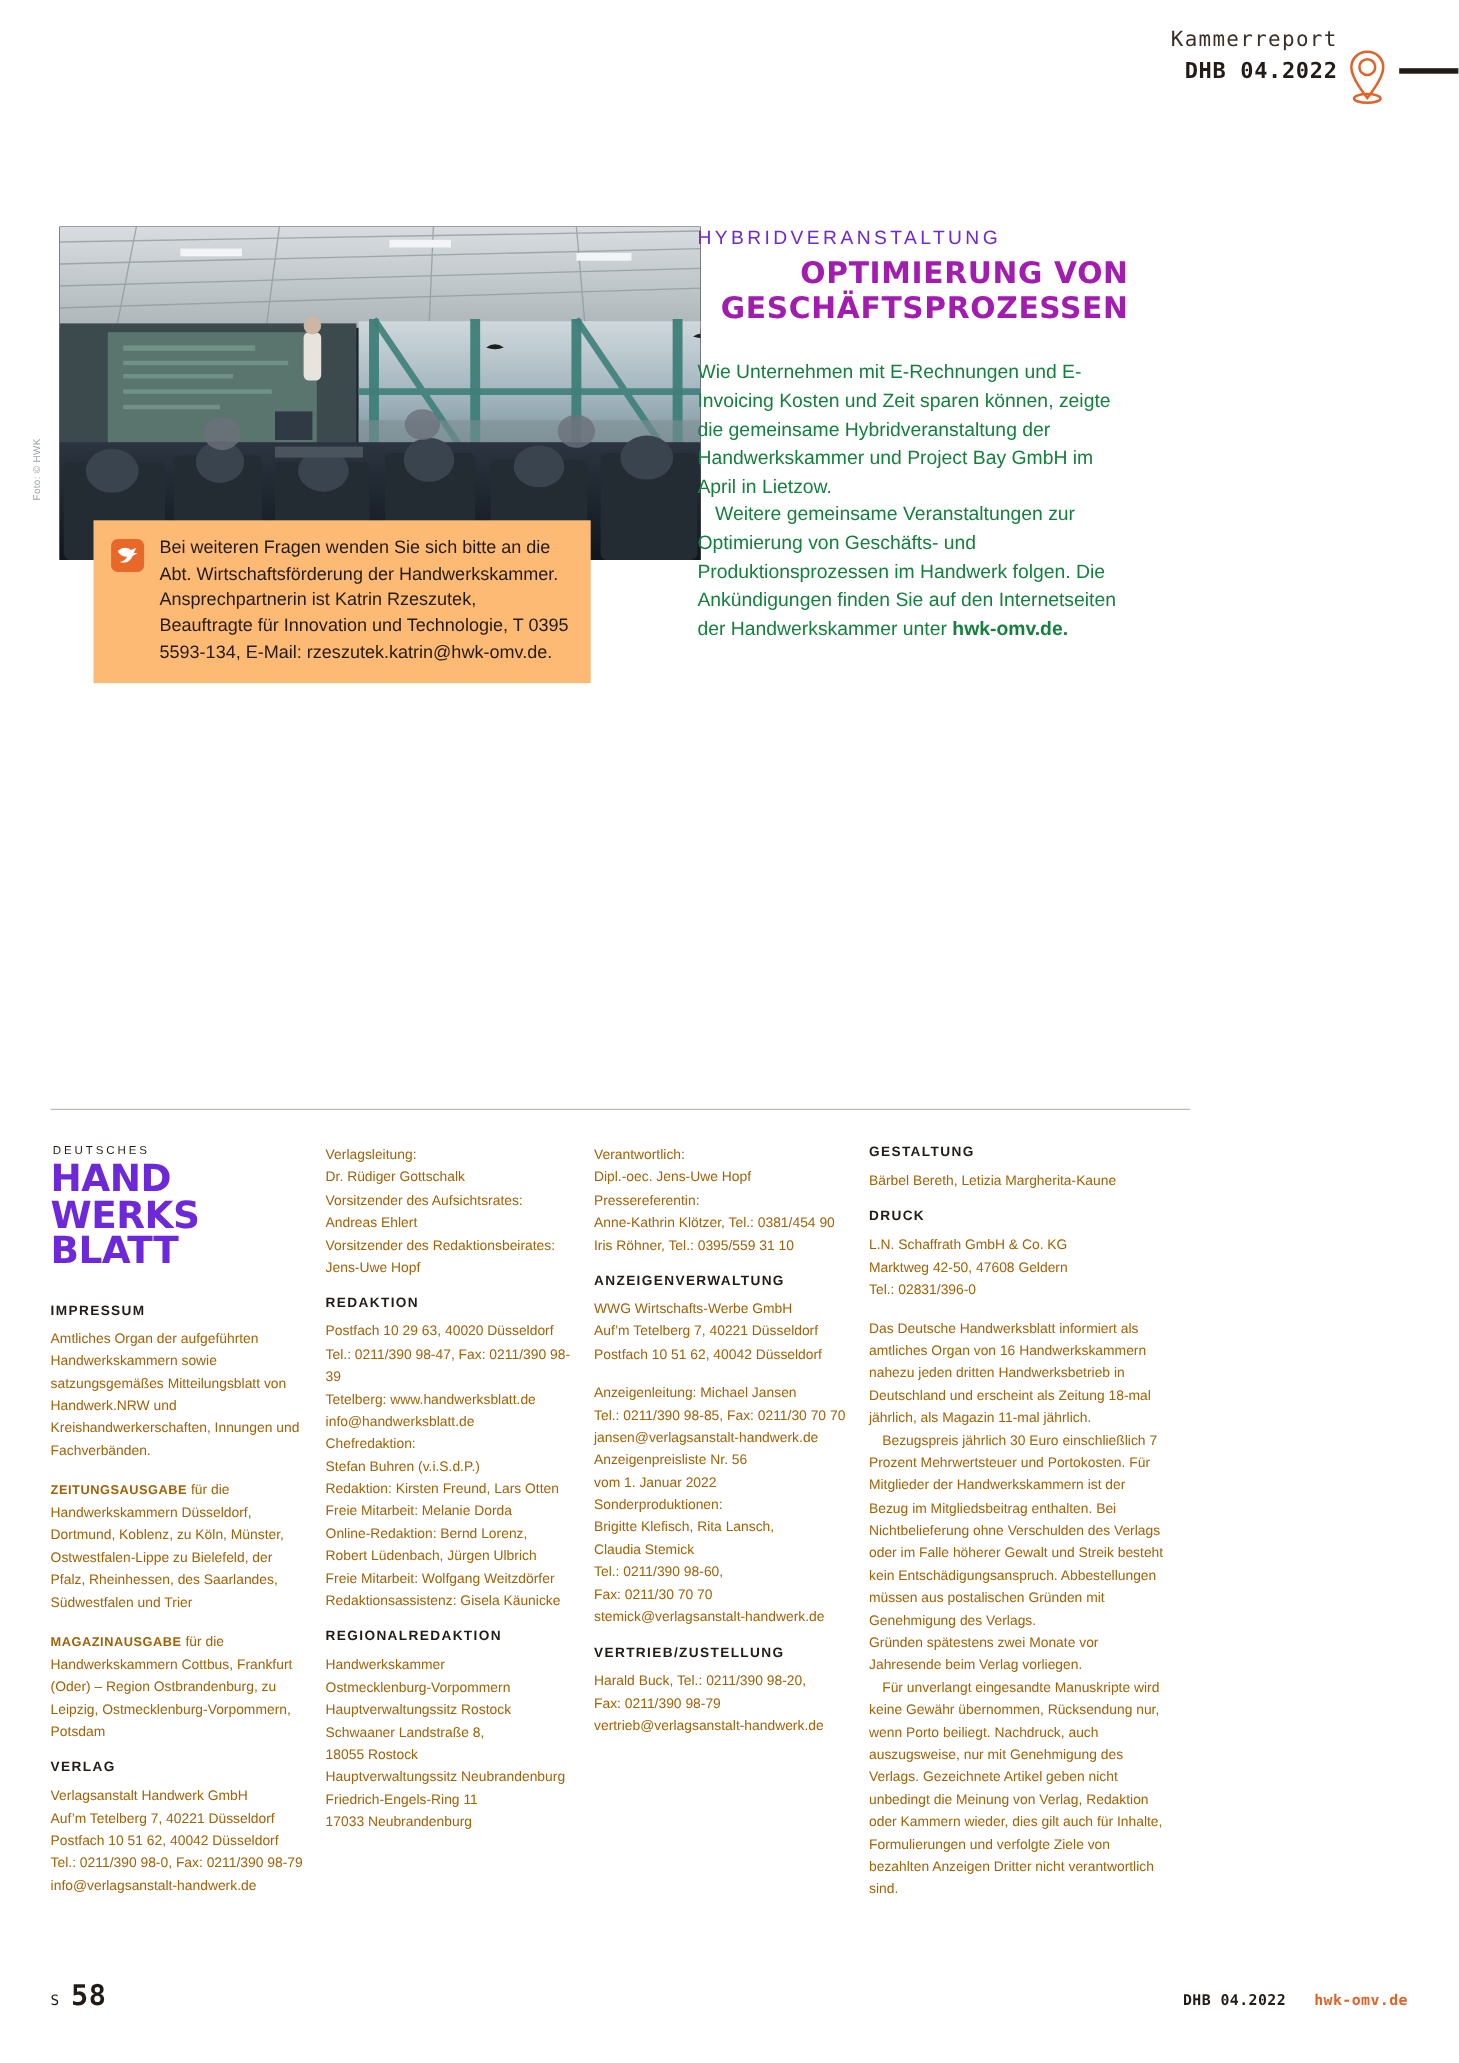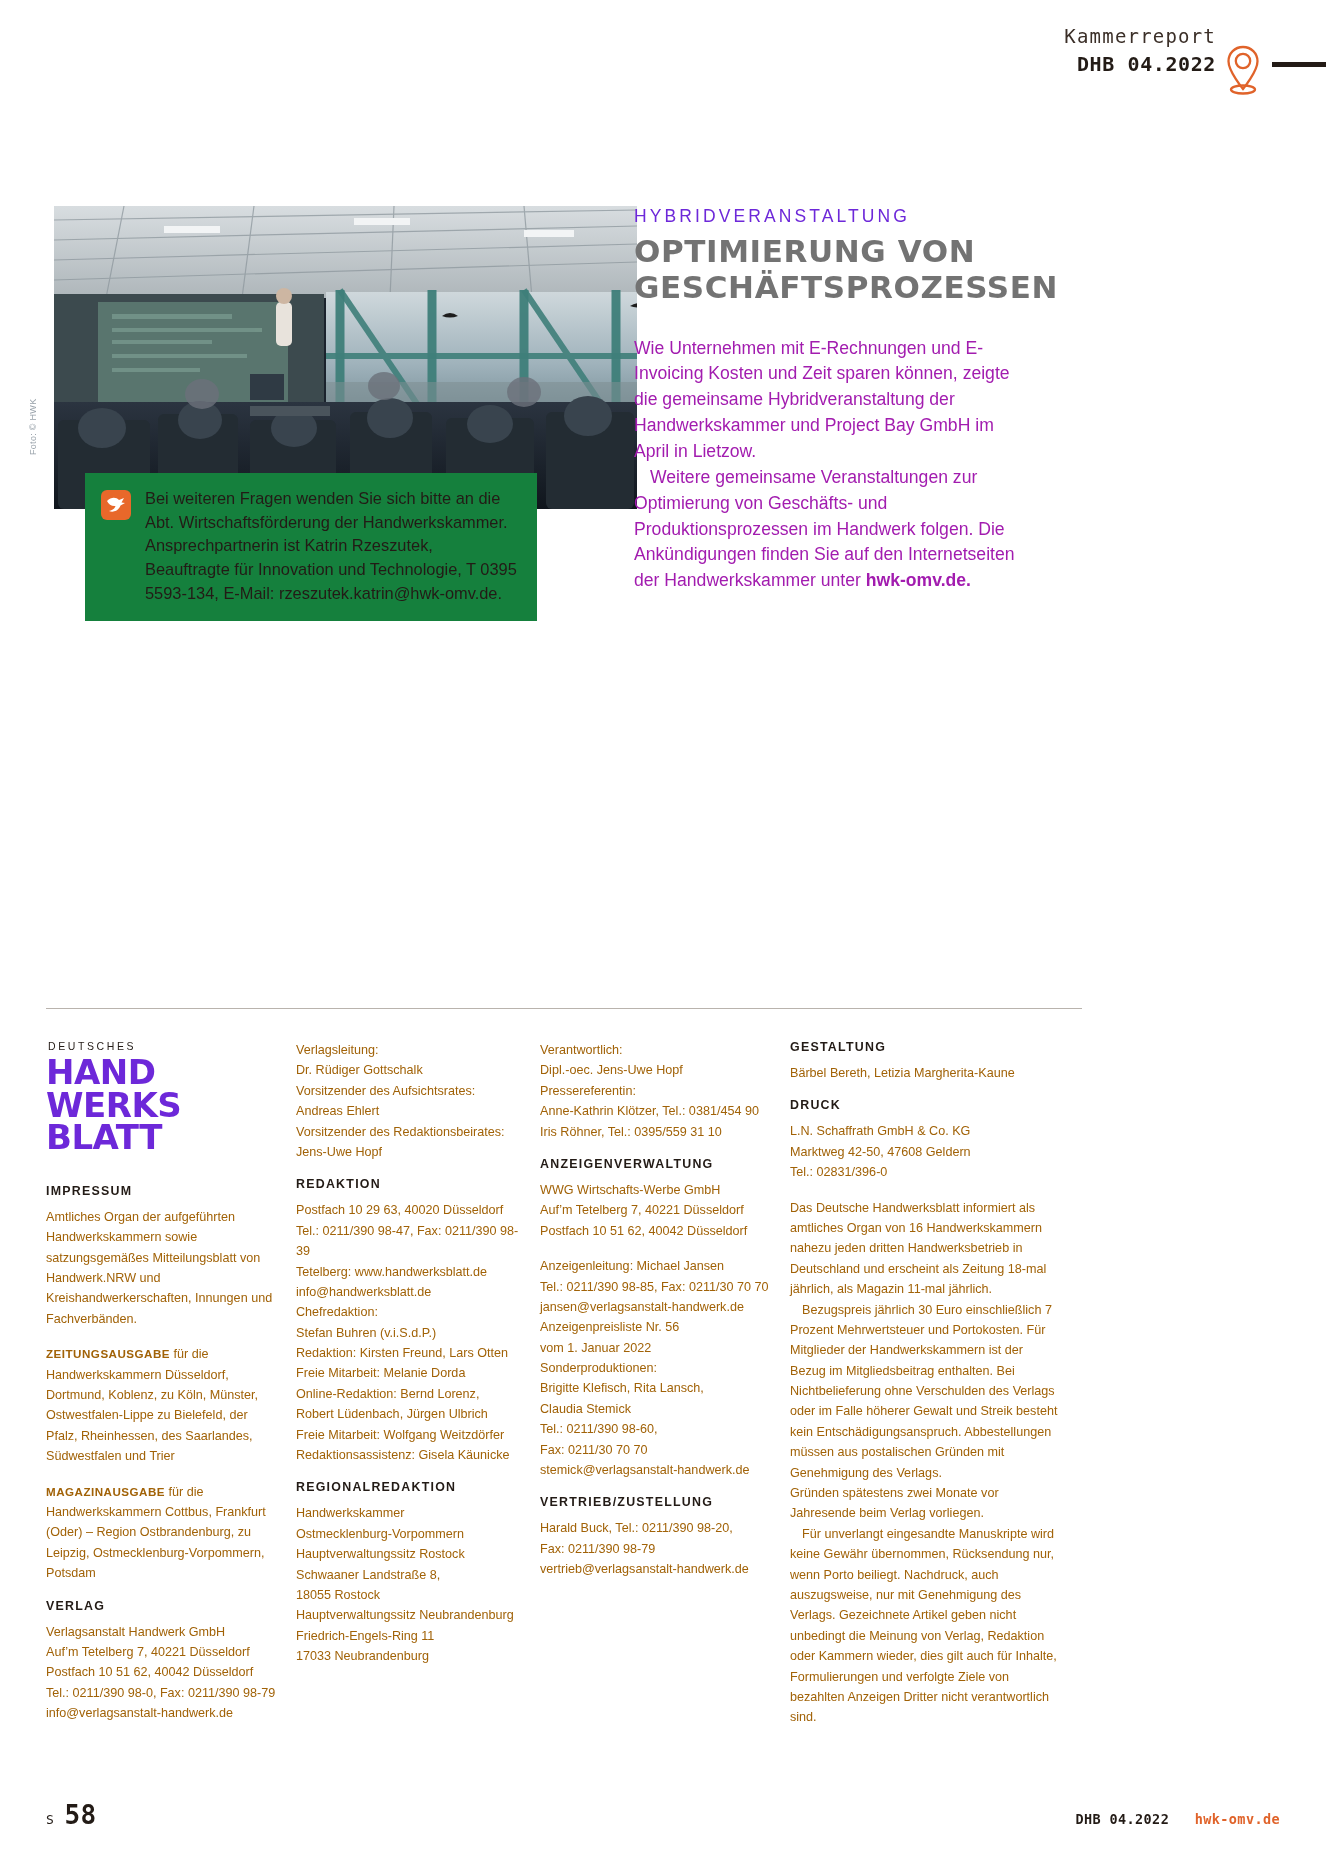--- a/index.html
+++ b/index.html
@@ -54,34 +54,34 @@
 
   .art-col {
     position:absolute; left:634px; top:206px; width:392px;
   }
   .art-kicker {
     color:#6d28d9; font-size:17.5px; letter-spacing:3.1px;
     font-weight:500; line-height:1.2; margin:0 0 6px 0;
   }
   .art-title {
     font-family:"DejaVu Sans", sans-serif;
-    font-weight:bold; font-size:31px; letter-spacing:0.6px;
-    line-height:1.17; color:#737373; margin:0 0 30px 0;
+    font-weight:bold; font-size:27px; letter-spacing:0.6px;
+    line-height:1.17; color:#a21caf; margin:0 0 30px 0;text-align:right;
   }
   .art-body {
-    font-size:17.6px; line-height:1.47; color:#a21caf;
+    font-size:17.6px; line-height:1.47; color:#15803d;
   }
   .art-body p { margin:0; }
   .art-body p + p { text-indent:16px; }
   .art-body b { font-weight:bold; }
 
   
   .caption {
     position:absolute; left:85px; top:473px; width:452px;
-    background:#15803d; padding:14px 16px 16px 16px;
+    background:#fdba74; padding:14px 16px 16px 16px;
     box-sizing:border-box;
     display:flex; gap:14px; align-items:flex-start;
   }
   .bird-badge {
     flex:0 0 auto; width:30px; height:30px; border-radius:6px;
     background:#e8682a; position:relative; margin-top:3px;
   }
   .bird-badge svg { position:absolute; left:5px; top:6px; }
   .caption-text { font-size:16.4px; line-height:1.44; color:#231b16; }
 

